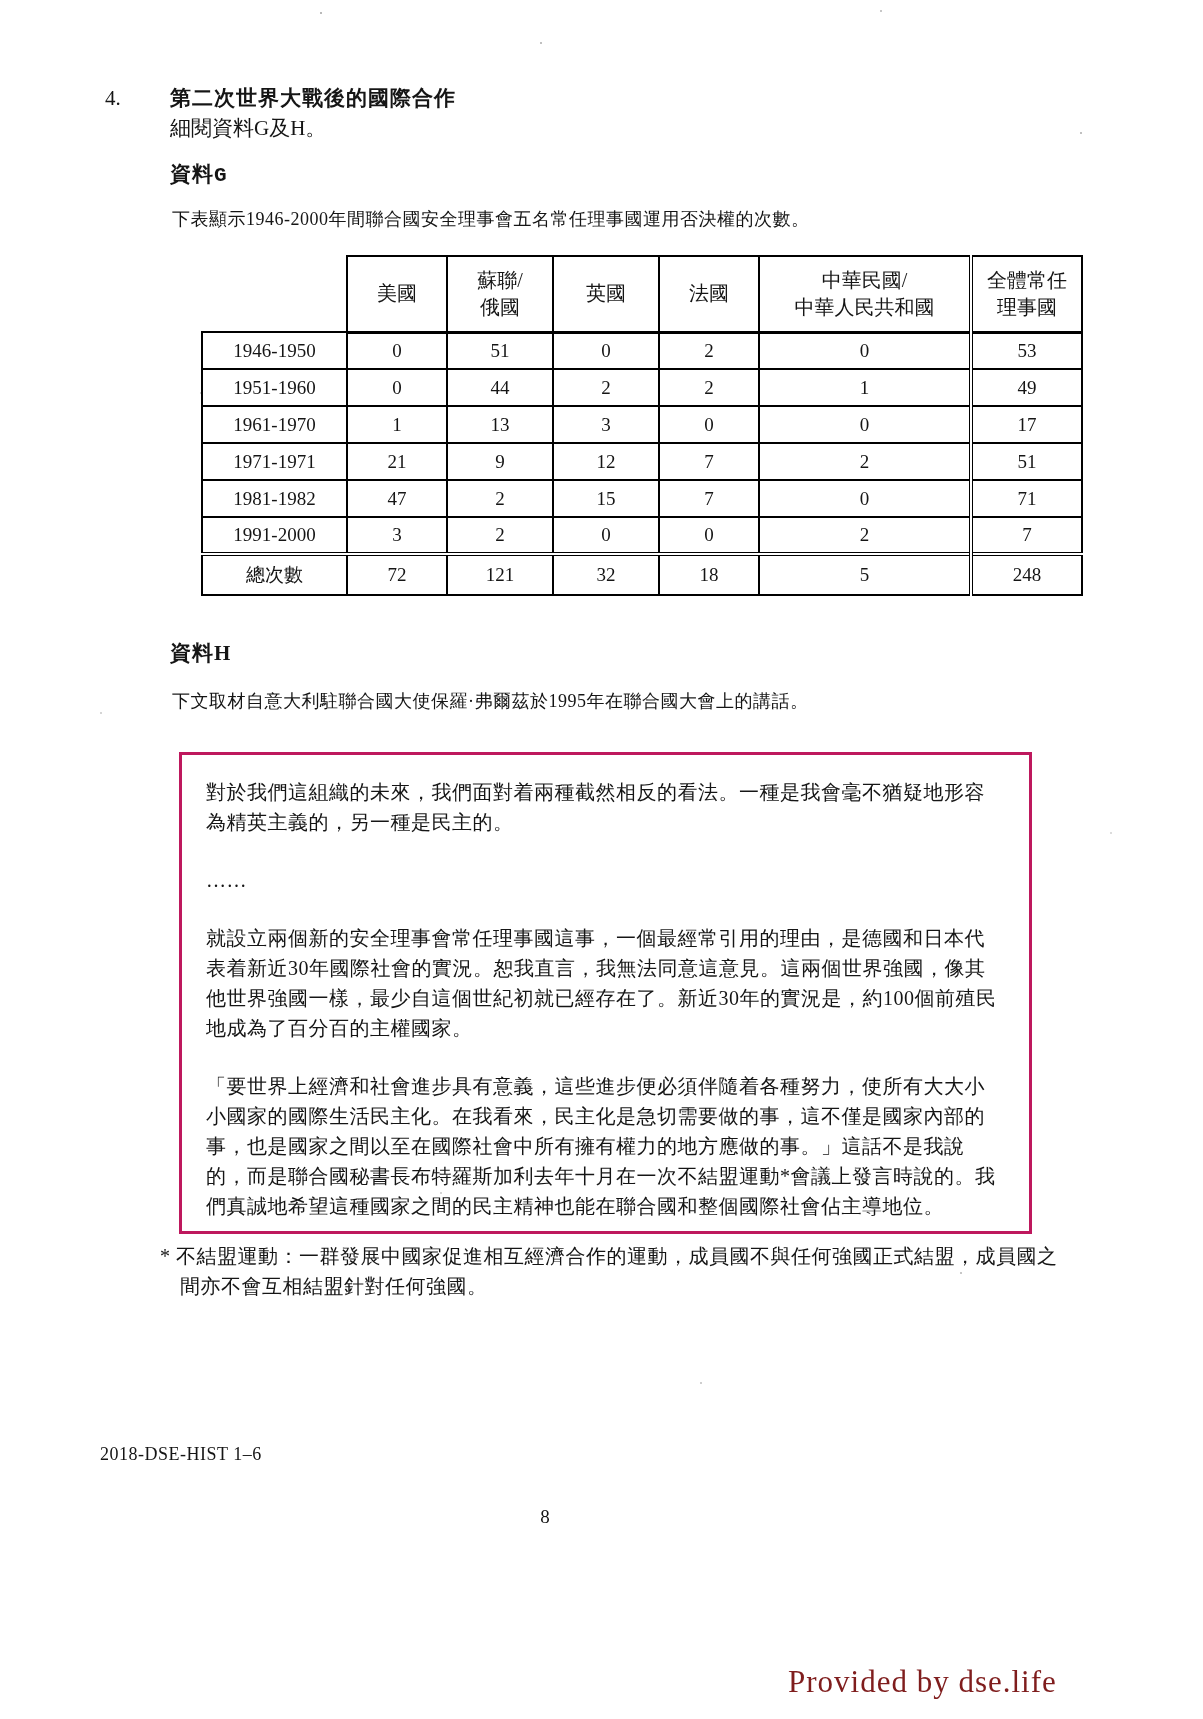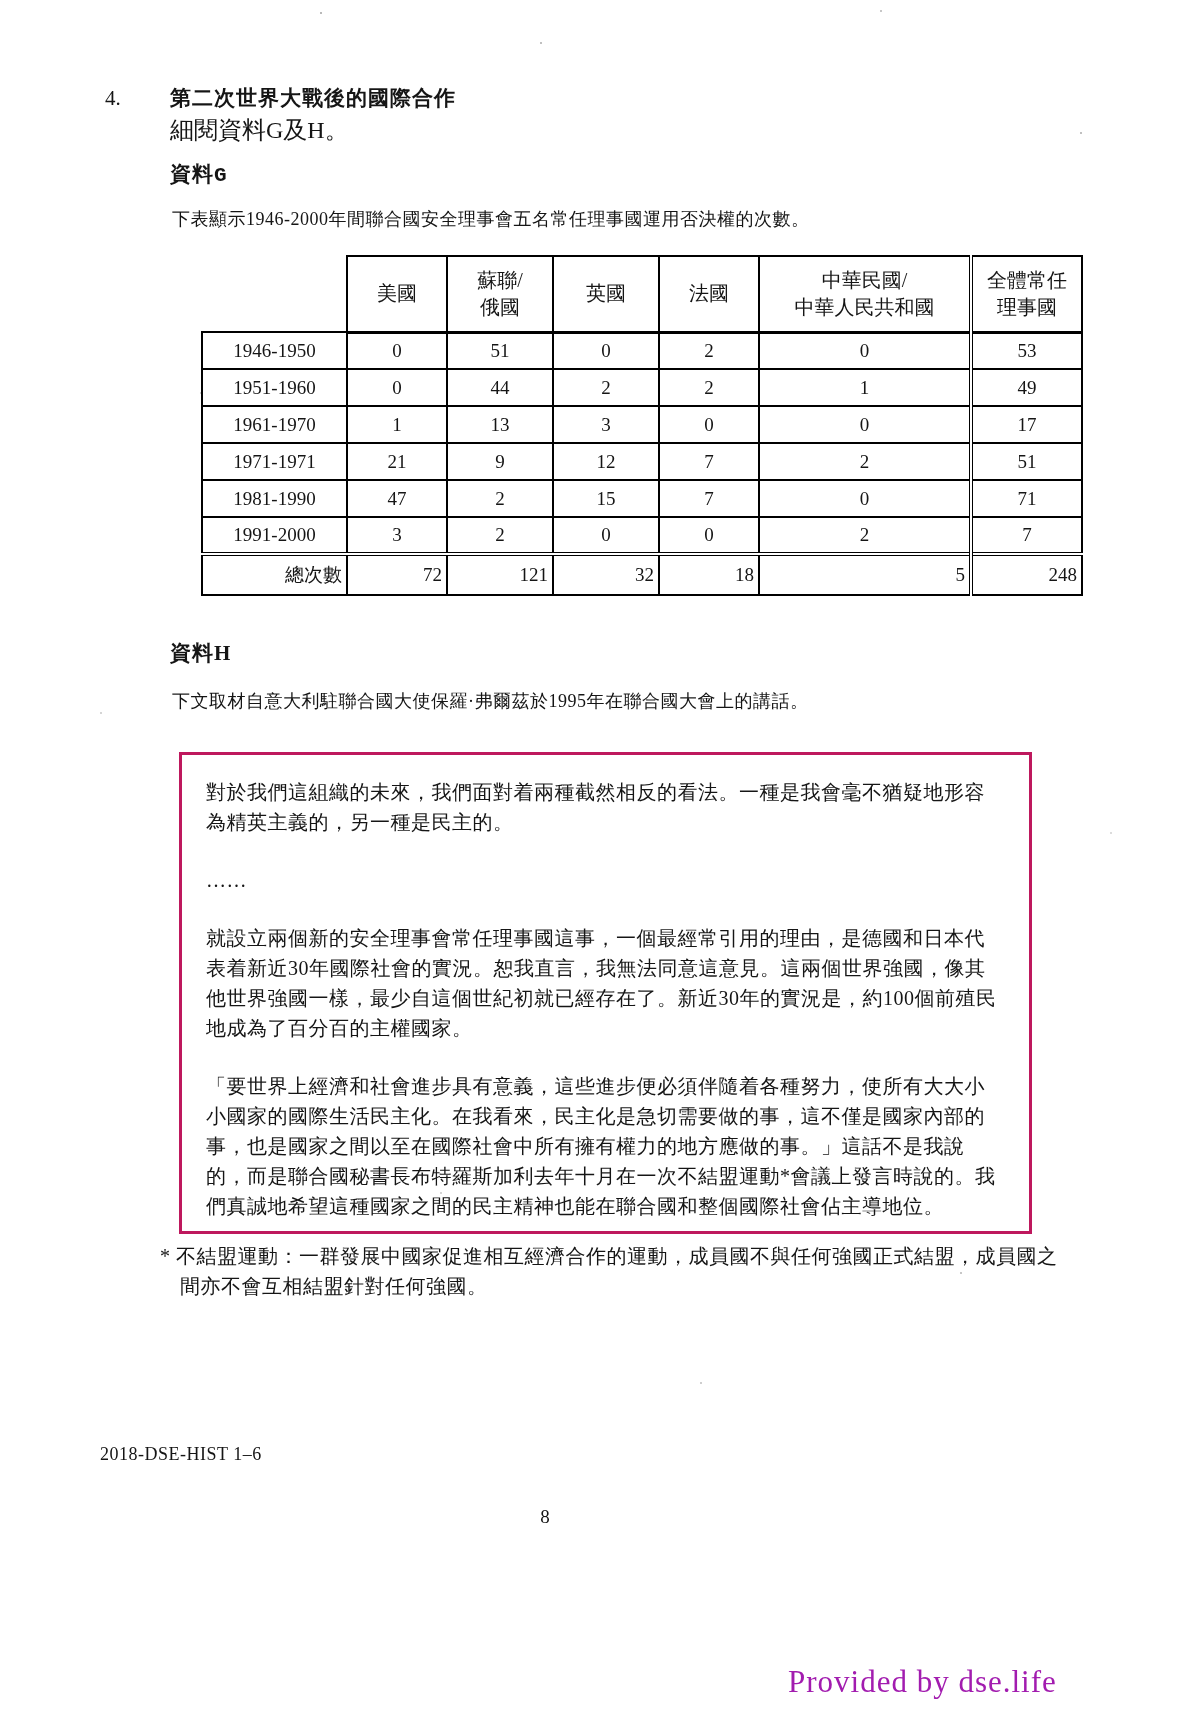--- a/index.html
+++ b/index.html
@@ -13,21 +13,21 @@
   .speck {
     position:absolute; top:12px; left:320px; width:2px; height:2px;
     background:#555; border-radius:50%;
     box-shadow: 220px 30px 0 #666, 560px -2px 0 #777, 760px 120px 0 #666,
       -120px 380px 0 #888, 640px 1260px 0 #777, 380px 1370px 0 #888,
       -220px 700px 0 #999, 790px 820px 0 #aaa, 120px 1180px 0 #999;
     opacity:.55;
   }
   .qnum { position:absolute; left:105px; top:86px; font-size:21px; }
   .qtitle { position:absolute; left:170px; top:84px; font-size:21px; font-weight:700; letter-spacing:1px; }
-  .qinstr { position:absolute; left:170px; top:114px; font-size:24px; }
+  .qinstr { position:absolute; left:170px; top:114px; font-size:21px; }
   .src-label { position:absolute; left:170px; font-size:21px; font-weight:700; letter-spacing:1px; }
   #label-g { top:160px;font-family:Liberation Mono, monospace; }
   #label-h { top:639px; }
   .src-intro { position:absolute; left:172px; font-size:18px; letter-spacing:.5px; }
   #intro-g { top:207px; }
   #intro-h { top:689px; }
 
   
   table.veto {
     position:absolute; left:201px; top:255px;
@@ -35,41 +35,41 @@
     font-size:19px;
   }
   table.veto th, table.veto td {
     border:2px solid #000; text-align:center; vertical-align:middle;
     padding:2px 4px; font-weight:400;
   }
   table.veto thead th { height:76px; font-size:20px; white-space:pre-line; border-bottom:3px solid #000; }
   table.veto thead th.blank { border:none; background:transparent; }
   table.veto tbody td { height:37px; }
   table.veto .col-last { border-left:4px double #000; }
-  table.veto tr.row-total td { border-top:4px double #000; height:41px;text-align:right; }
+  table.veto tr.row-total td { border-top:4px double #000; height:41px; }
 
   
   .quote-box {
     position:absolute; left:179px; top:752px; width:853px; height:482px;
     border:3px solid #be185d; padding:22px 24px 10px 24px;
     font-size:20px; line-height:30px; letter-spacing:.5px; overflow:hidden;
   }
   .quote-box p { margin-bottom:28px; }
 
   .footnote {
     position:absolute; left:160px; top:1241px; width:910px;
     font-size:20px; line-height:30px; letter-spacing:.5px;
     padding-left:20px; text-indent:-20px;
   }
 
   .doc-code { position:absolute; left:100px; top:1444px; font-size:18px; letter-spacing:.5px; }
   .page-num { position:absolute; left:0; top:1506px; width:1090px; text-align:center; font-size:19px; }
   .watermark {
     position:absolute; left:788px; top:1664px; font-size:31px;
-    color:#a21caf; letter-spacing:1px; font-family:"Liberation Serif",serif;
+    color:#7f1d1d; letter-spacing:1px; font-family:"Liberation Serif",serif;
   }
 </style>
 </head>
 <body>
 
 <div class="page">
   <div class="speck"></div>
 
   <div class="qnum">4.</div>
   <div class="qtitle">第二次世界大戰後的國際合作</div>
@@ -133,21 +133,21 @@
         <tr>
           <td>1971-1971</td>
           <td>21</td>
           <td>9</td>
           <td>12</td>
           <td>7</td>
           <td>2</td>
           <td class="col-last">51</td>
         </tr>
         <tr>
-          <td>1981-1990</td>
+          <td>1981-1982</td>
           <td>47</td>
           <td>2</td>
           <td>15</td>
           <td>7</td>
           <td>0</td>
           <td class="col-last">71</td>
         </tr>
         <tr>
           <td>1991-2000</td>
           <td>3</td>

